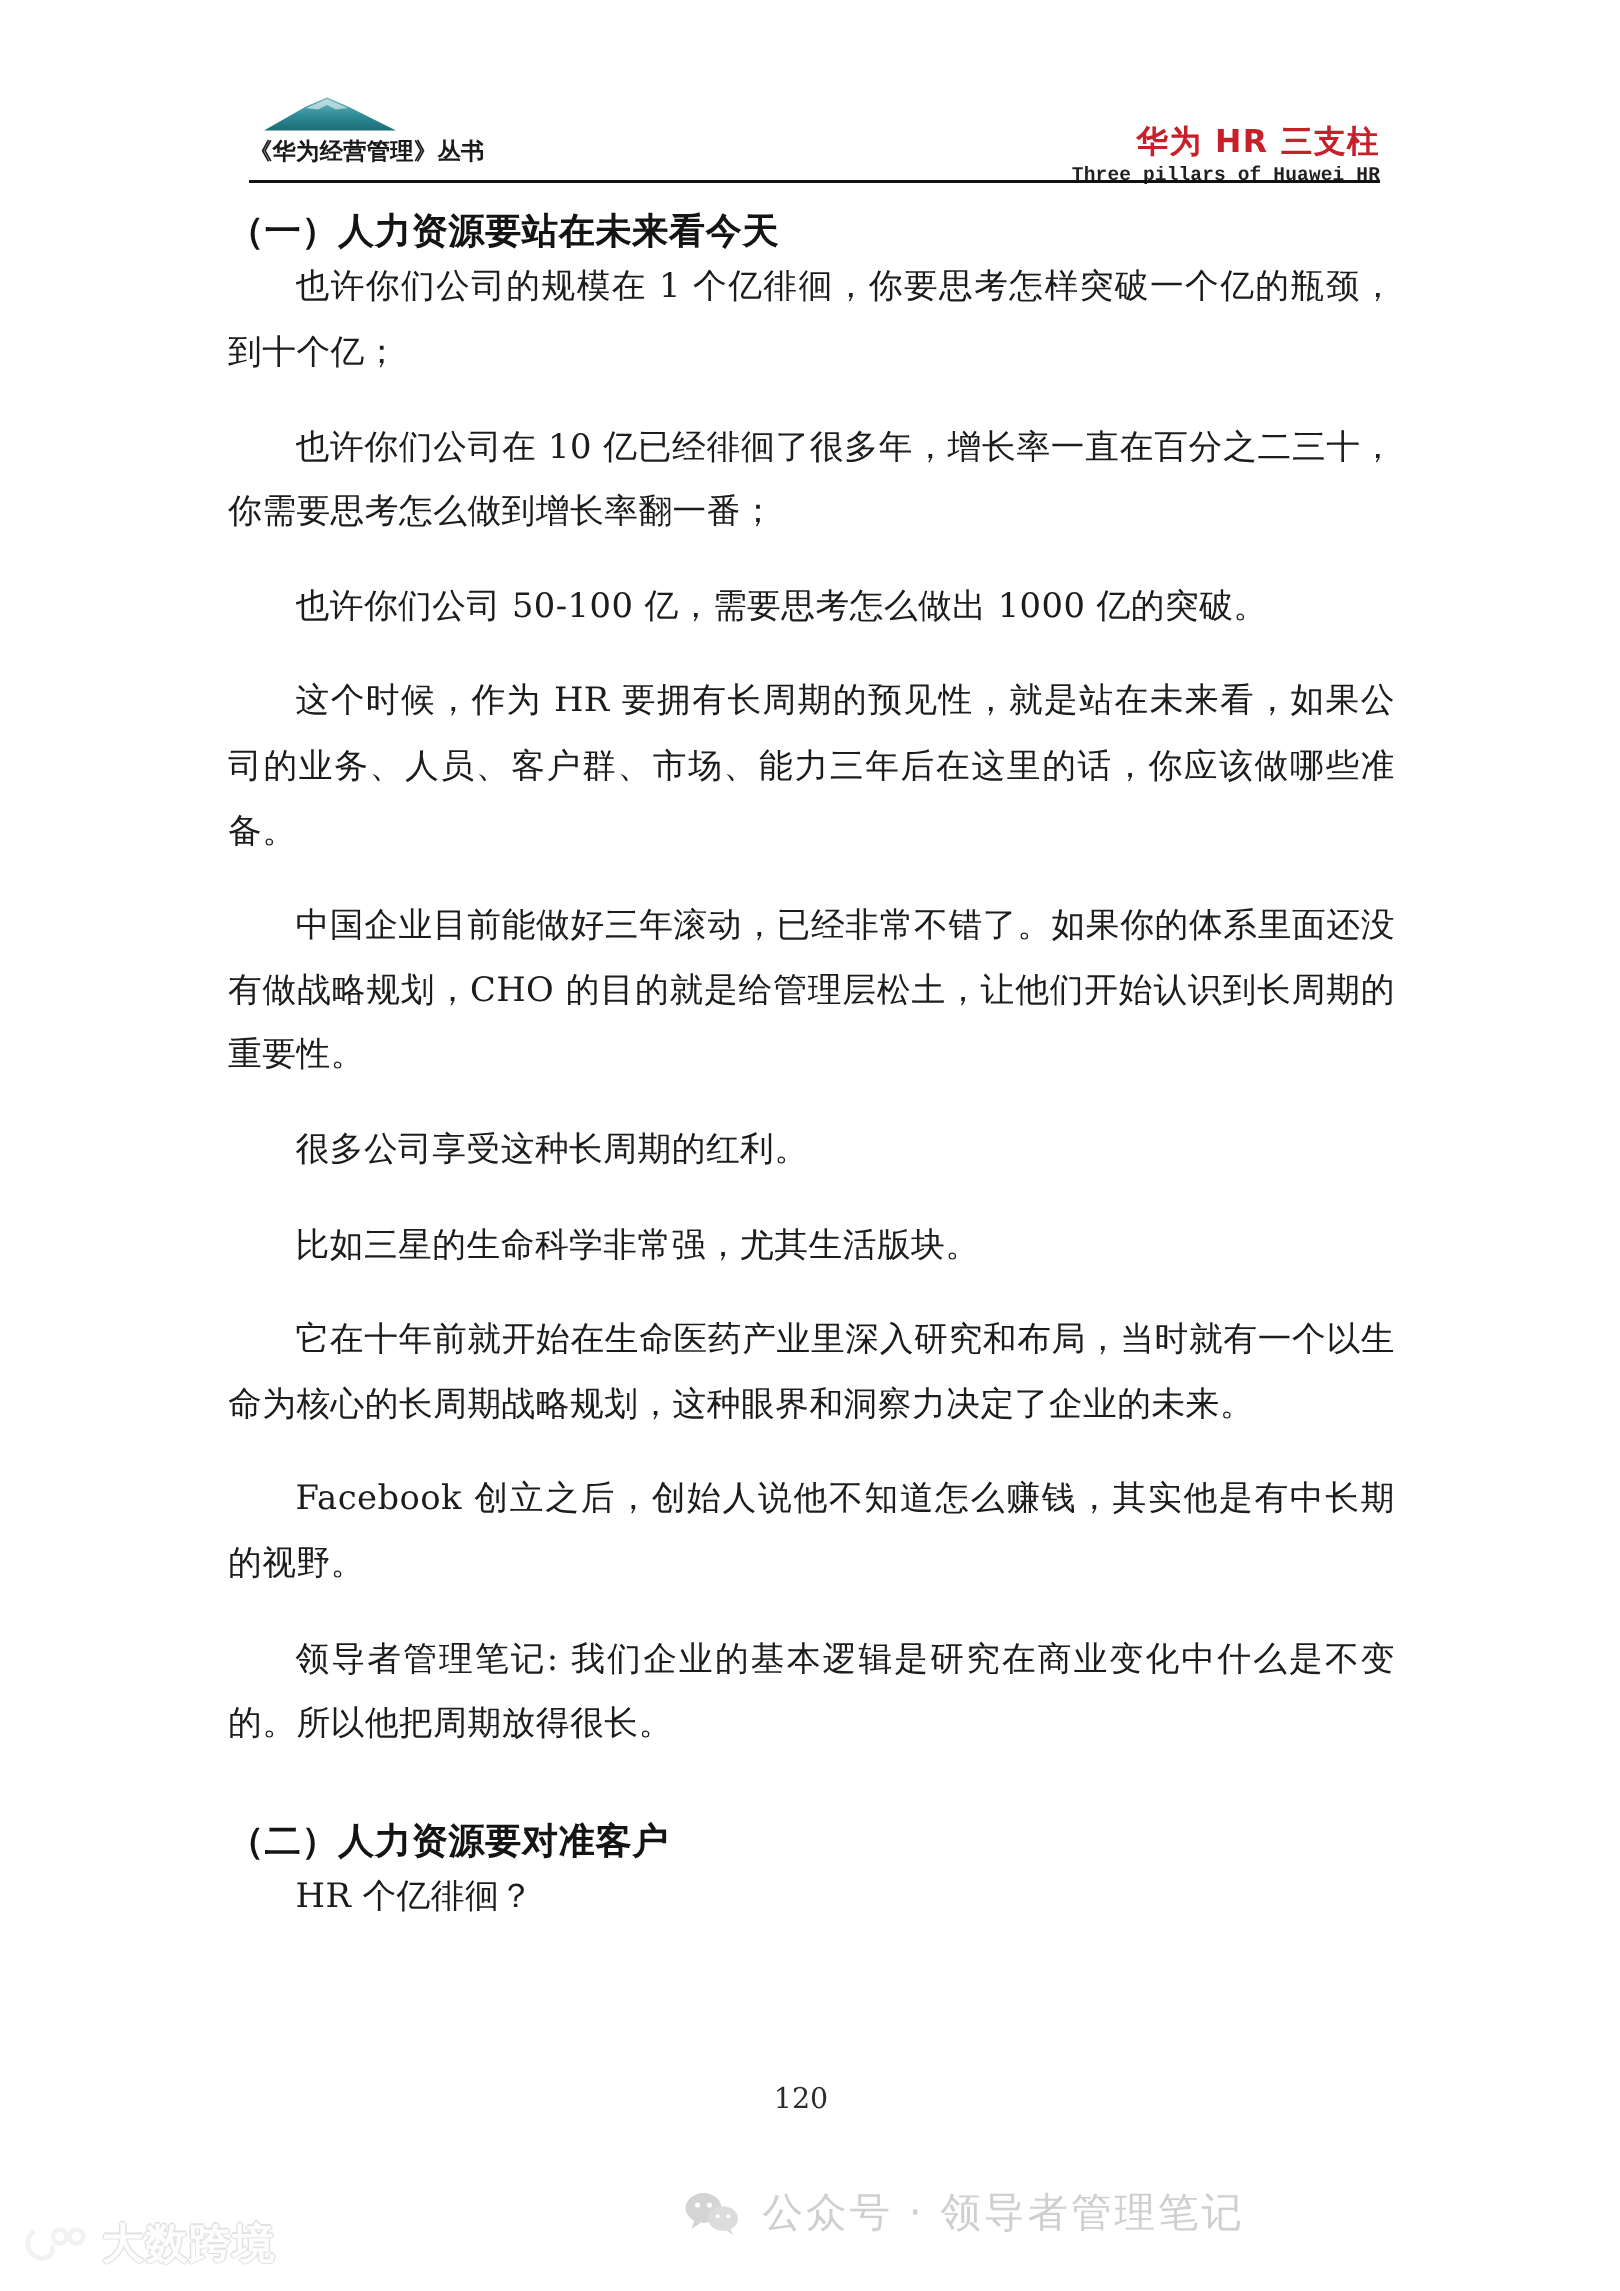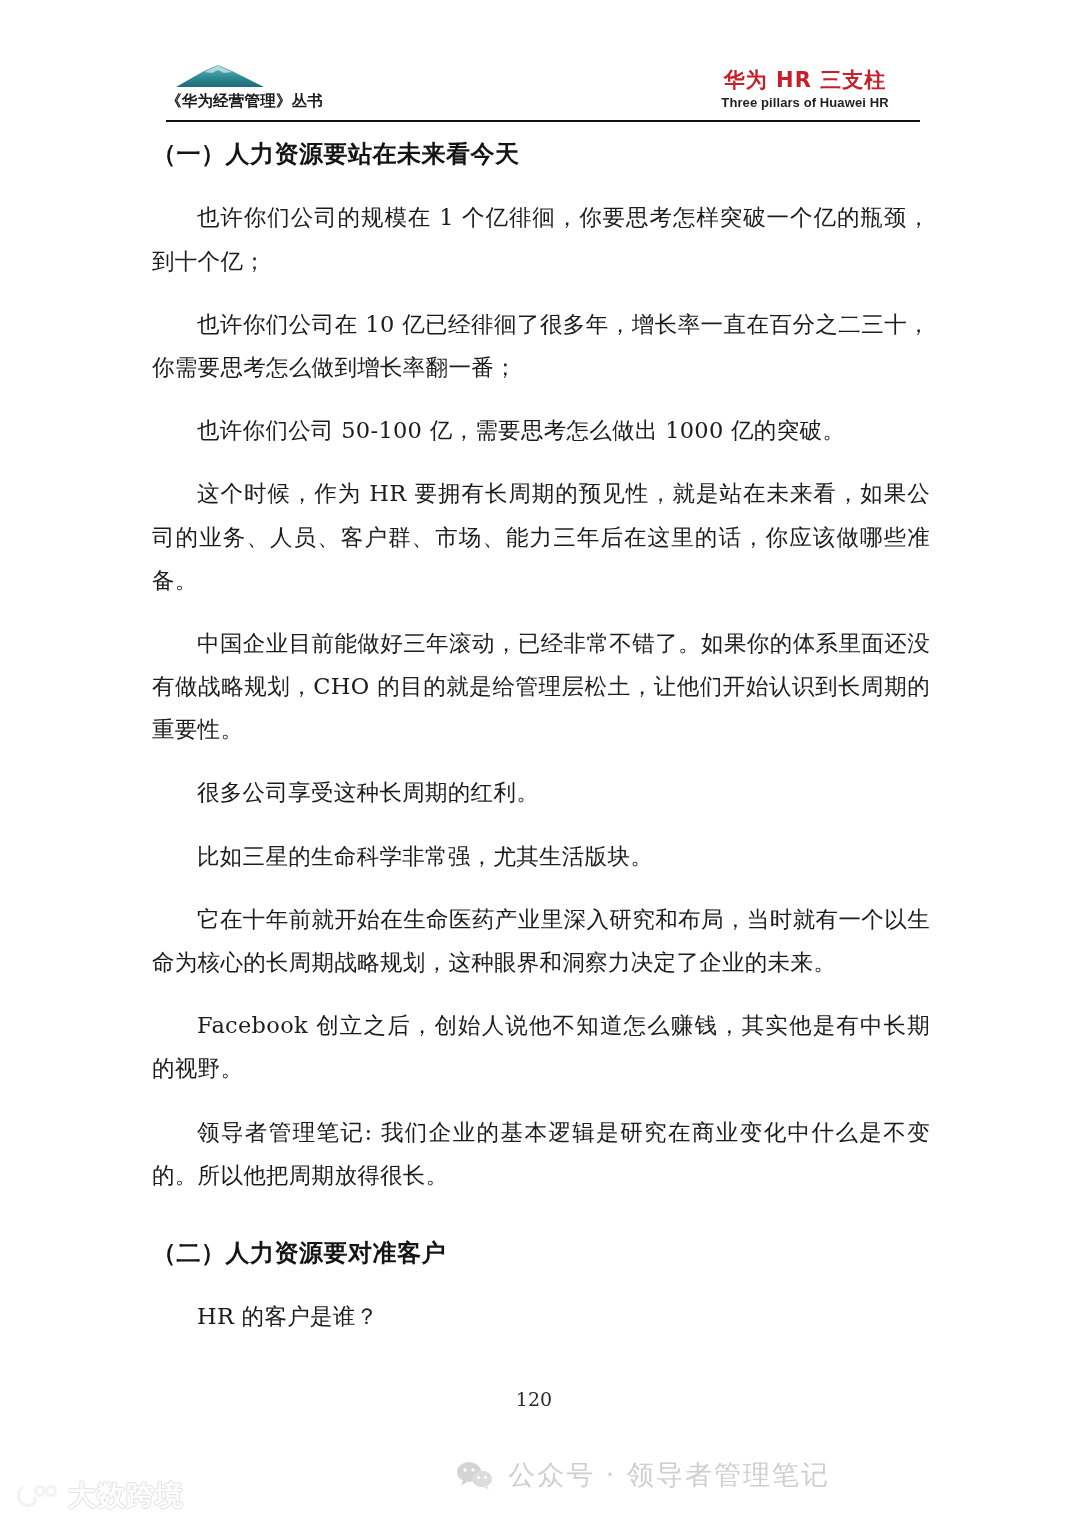--- a/index.html
+++ b/index.html
@@ -44,35 +44,35 @@
     font-size: 15.5px;
     font-weight: bold;
     color: #1a1a1a;
     letter-spacing: 0.2px;
     margin-top: 3px;
     white-space: nowrap;
   }
   .header-right {
     position: absolute;
     right: 0;
-    top: 6px;
-    text-align: center;
+    top: 20px;
+    text-align: right;
     width: 230px;
   }
   .brand-cn {
     font-family: "DejaVu Sans", "Liberation Sans", sans-serif;
     font-size: 21px;
     font-weight: bold;
     color: #c7202a;
     letter-spacing: 1px;
     line-height: 1.15;
     white-space: nowrap;
   }
   .brand-en {
-    font-family: Liberation Sans, sans-serif;
+    font-family: Liberation Mono, monospace;
     font-size: 13px;
     font-weight: bold;
     color: #231f20;
     letter-spacing: 0.1px;
     margin-top: 3px;
     white-space: nowrap;
   }
   .header-rule {
     position: absolute;
     left: 166px;
@@ -106,21 +106,21 @@
     font-size: 22.5px;
     color: #1c1c1c;
     margin: 0;
     line-height: 1.92;
     text-align: justify;
     text-justify: inter-ideograph;
     text-indent: 2em;
     letter-spacing: 0.3px;
   }
   .para-block { margin-top: 20px; }
-  .para-block-first { margin-top: 26px; }
+  .para-block-first { }
 
   
   .page-number {
     position: absolute;
     left: 0;
     right: 12px;
     top: 1388px;
     text-align: center;
     font-size: 19px;
     color: #2b2b2b;
@@ -236,21 +236,21 @@
         <p class="para">Facebook 创立之后，创始人说他不知道怎么赚钱，其实他是有中长期的视野。</p>
       </div>
       <div class="para-block">
         <p class="para">领导者管理笔记: 我们企业的基本逻辑是研究在商业变化中什么是不变的。所以他把周期放得很长。</p>
       </div>
     </div>
 
     <div class="heading-2-wrap">
       <h1 class="section-heading">（二）人力资源要对准客户</h1>
       <div class="para-block-first">
-        <p class="para">HR 的客户是谁？</p>
+        <p class="para">HR 个亿徘徊？</p>
       </div>
     </div>
 
   </div>
 
   <div class="page-number">120</div>
 
   <div class="footer-band">
     <div class="wm-right">
       <span>

